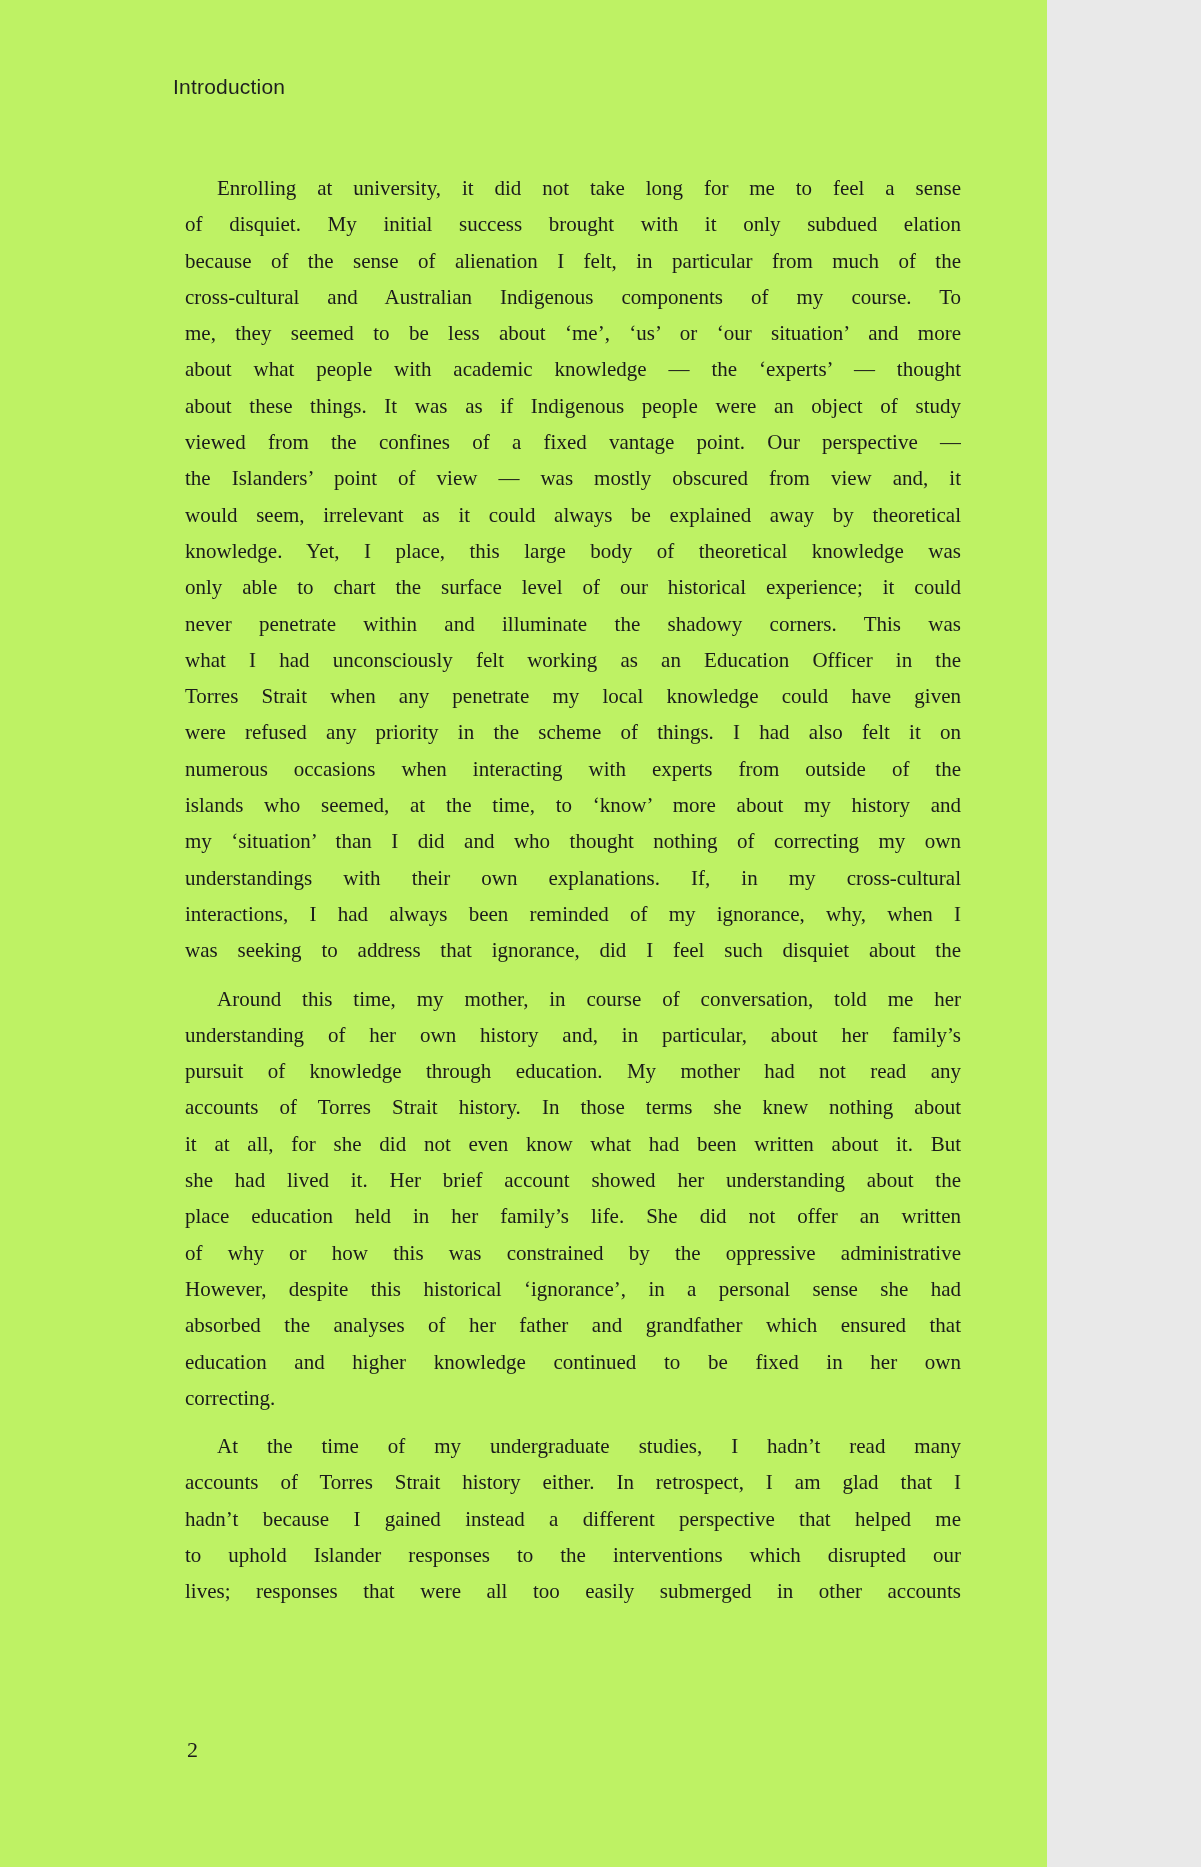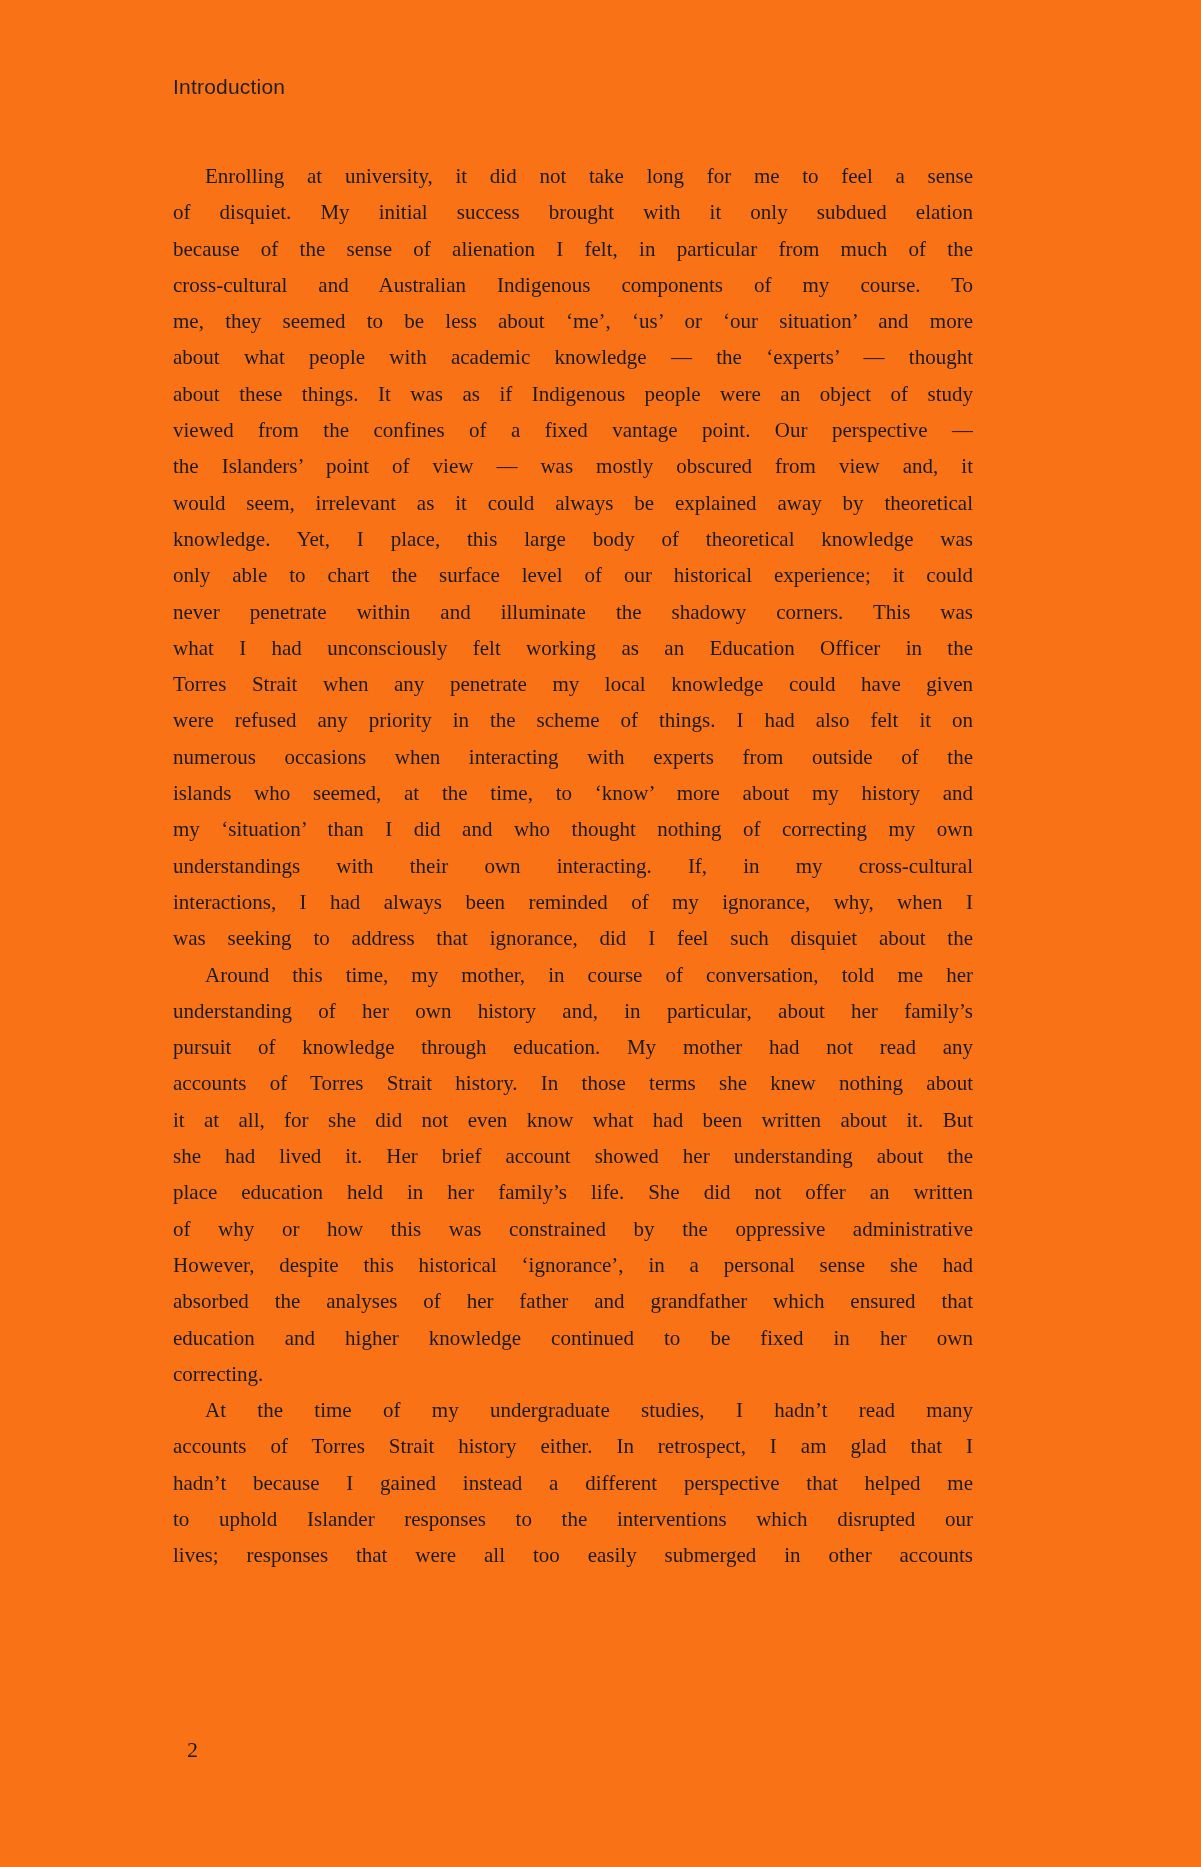--- a/index.html
+++ b/index.html
@@ -2,23 +2,23 @@
 <html><head>
 <meta charset="utf-8">
 <style>
   html, body {
     margin: 0;
     padding: 0;
     background: #e9e9e9;
   }
   .page {
     position: relative;
-    width: 1201px;
+    width: 1047px;
     height: 1867px;
-    background: #f97316;
+    background: #bef264;
     overflow: hidden;
     font-family: "Liberation Serif", "DejaVu Serif", serif;
     color: #1b1b1b;
   }
   .running-header {
     position: absolute;
     left: 173px;
     top: 74px;
     font-family: "Liberation Sans", "DejaVu Sans", sans-serif;
     font-size: 21px;
@@ -27,21 +27,21 @@
     letter-spacing: 0.2px;
   }
   .content {
     position: absolute;
     left: 173px;
     top: 158px;
     width: 800px;
     font-size: 21px;
     color: #1b1b1b;
   }
-  .para { margin: 0; }
+  .para { margin: 12px; }
   .line {
     height: 36.3px;
     line-height: 36.3px;
     text-align: justify;
     text-align-last: justify;
     white-space: normal;
     overflow: hidden;
   }
   .line.first { text-indent: 32px; }
   .line.last-left { text-align-last: left; }
@@ -74,21 +74,21 @@
         <div class="line">would seem, irrelevant as it could always be explained away by theoretical</div>
         <div class="line">knowledge. Yet, I place, this large body of theoretical knowledge was</div>
         <div class="line">only able to chart the surface level of our historical experience; it could</div>
         <div class="line">never penetrate within and illuminate the shadowy corners. This was</div>
         <div class="line">what I had unconsciously felt working as an Education Officer in the</div>
         <div class="line">Torres Strait when any penetrate my local knowledge could have given</div>
         <div class="line">were refused any priority in the scheme of things. I had also felt it on</div>
         <div class="line">numerous occasions when interacting with experts from outside of the</div>
         <div class="line">islands who seemed, at the time, to ‘know’ more about my history and</div>
         <div class="line">my ‘situation’ than I did and who thought nothing of correcting my own</div>
-        <div class="line">understandings with their own interacting. If, in my cross-cultural</div>
+        <div class="line">understandings with their own explanations. If, in my cross-cultural</div>
         <div class="line">interactions, I had always been reminded of my ignorance, why, when I</div>
         <div class="line">was seeking to address that ignorance, did I feel such disquiet about the</div>
       </div>
       <div class="para">
         <div class="line first">Around this time, my mother, in course of conversation, told me her</div>
         <div class="line">understanding of her own history and, in particular, about her family’s</div>
         <div class="line">pursuit of knowledge through education. My mother had not read any</div>
         <div class="line">accounts of Torres Strait history. In those terms she knew nothing about</div>
         <div class="line">it at all, for she did not even know what had been written about it. But</div>
         <div class="line">she had lived it. Her brief account showed her understanding about the</div>

